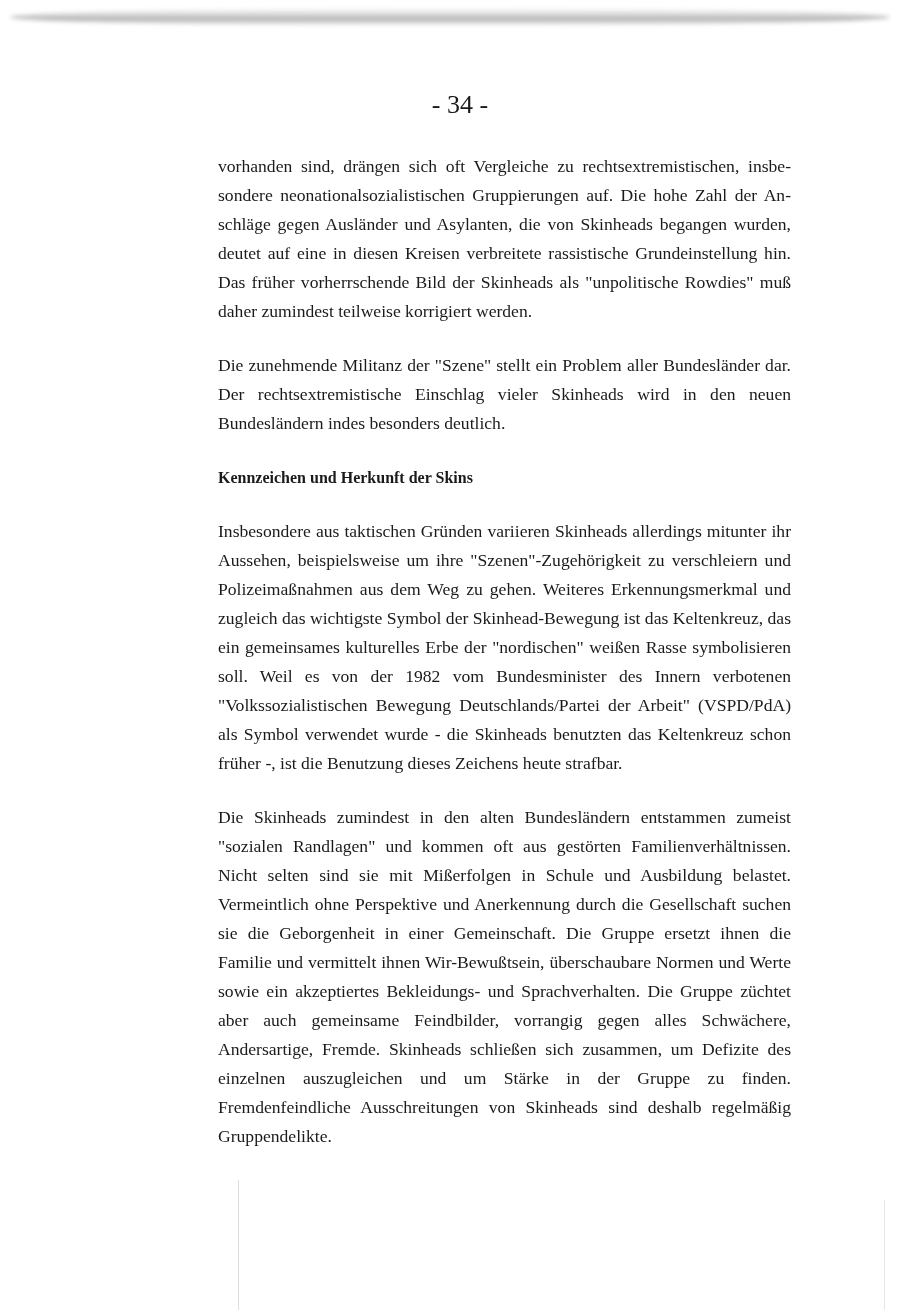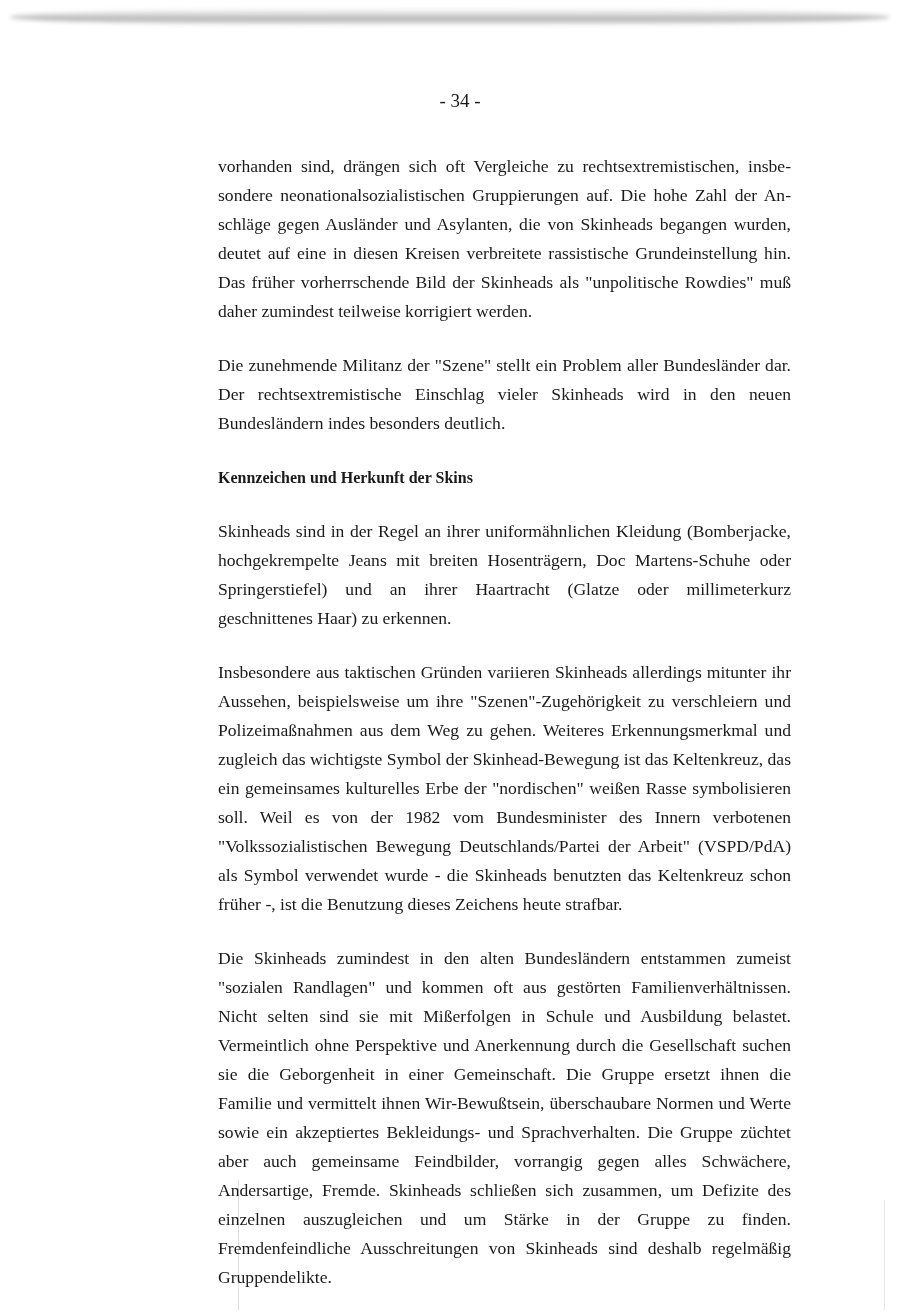--- a/index.html
+++ b/index.html
@@ -42,21 +42,21 @@
       background: rgba(200,200,200,0.45);
     }
     .page-number {
       position: absolute;
       top: 90px;
       left: 0;
       width: 900px;
       text-align: center;
       padding-left: 20px;
       box-sizing: border-box;
-      font-size: 19px;
+      font-size: 26px;
       letter-spacing: 0px;
     }
     .content {
       position: absolute;
       left: 218px;
       top: 152px;
       width: 573px;
     }
     .para {
       margin: 0 0 25px 0;
@@ -80,16 +80,15 @@
 <div class="scan-line-right"></div>
 
 <div class="page-number">- 34 -</div>
 
 <div class="content">
   <p class="para">vorhanden sind, drängen sich oft Vergleiche zu rechtsextremistischen, insbe­sondere neonationalsozialistischen Gruppierungen auf. Die hohe Zahl der An­schläge gegen Ausländer und Asylanten, die von Skinheads begangen wur­den, deutet auf eine in diesen Kreisen verbreitete rassistische Grundeinstel­lung hin. Das früher vorherrschende Bild der Skinheads als "unpolitische Rowdies" muß daher zumindest teilweise korrigiert werden.</p>
   <p class="para">Die zunehmende Militanz der "Szene" stellt ein Problem aller Bundesländer dar. Der rechtsextremistische Einschlag vieler Skinheads wird in den neuen Bundesländern indes besonders deutlich.</p>
 
   <h3 class="heading">Kennzeichen und Herkunft der Skins</h3>
 
-  <p class="para">Skinheads sind in der Regel an ihrer uniformähnlichen Kleidung (Bomberjacke, hochgekrempelte Jeans mit breiten Hosenträgern, Doc Martens-Schuhe oder Springerstiefel) und an ihrer Haartracht (Glatze oder millimeterkurz geschnittenes Haar) zu erkennen.</p>
   <p class="para">Insbesondere aus taktischen Gründen variieren Skinheads allerdings mitunter ihr Aussehen, beispielsweise um ihre "Szenen"-Zugehörigkeit zu verschleiern und Polizeimaßnahmen aus dem Weg zu gehen. Weiteres Erkennungsmerk­mal und zugleich das wichtigste Symbol der Skinhead-Bewegung ist das Kel­tenkreuz, das ein gemeinsames kulturelles Erbe der "nordischen" weißen Rasse symbolisieren soll. Weil es von der 1982 vom Bundesminister des In­nern verbotenen "Volkssozialistischen Bewegung Deutschlands/Partei der Ar­beit" (VSPD/PdA) als Symbol verwendet wurde - die Skinheads benutzten das Keltenkreuz schon früher -, ist die Benutzung dieses Zeichens heute strafbar.</p>
   <p class="para">Die Skinheads zumindest in den alten Bundesländern entstammen zumeist "sozialen Randlagen" und kommen oft aus gestörten Familienverhältnissen. Nicht selten sind sie mit Mißerfolgen in Schule und Ausbildung belastet. Vermeintlich ohne Perspektive und Anerkennung durch die Gesellschaft su­chen sie die Geborgenheit in einer Gemeinschaft. Die Gruppe ersetzt ihnen die Familie und vermittelt ihnen Wir-Bewußtsein, überschaubare Normen und Werte sowie ein akzeptiertes Bekleidungs- und Sprachverhalten. Die Gruppe züchtet aber auch gemeinsame Feindbilder, vorrangig gegen alles Schwä­chere, Andersartige, Fremde. Skinheads schließen sich zusammen, um Defi­zite des einzelnen auszugleichen und um Stärke in der Gruppe zu finden. Fremdenfeindliche Ausschreitungen von Skinheads sind deshalb regelmäßig Gruppendelikte.</p>
 </div>
 
 </body></html>

